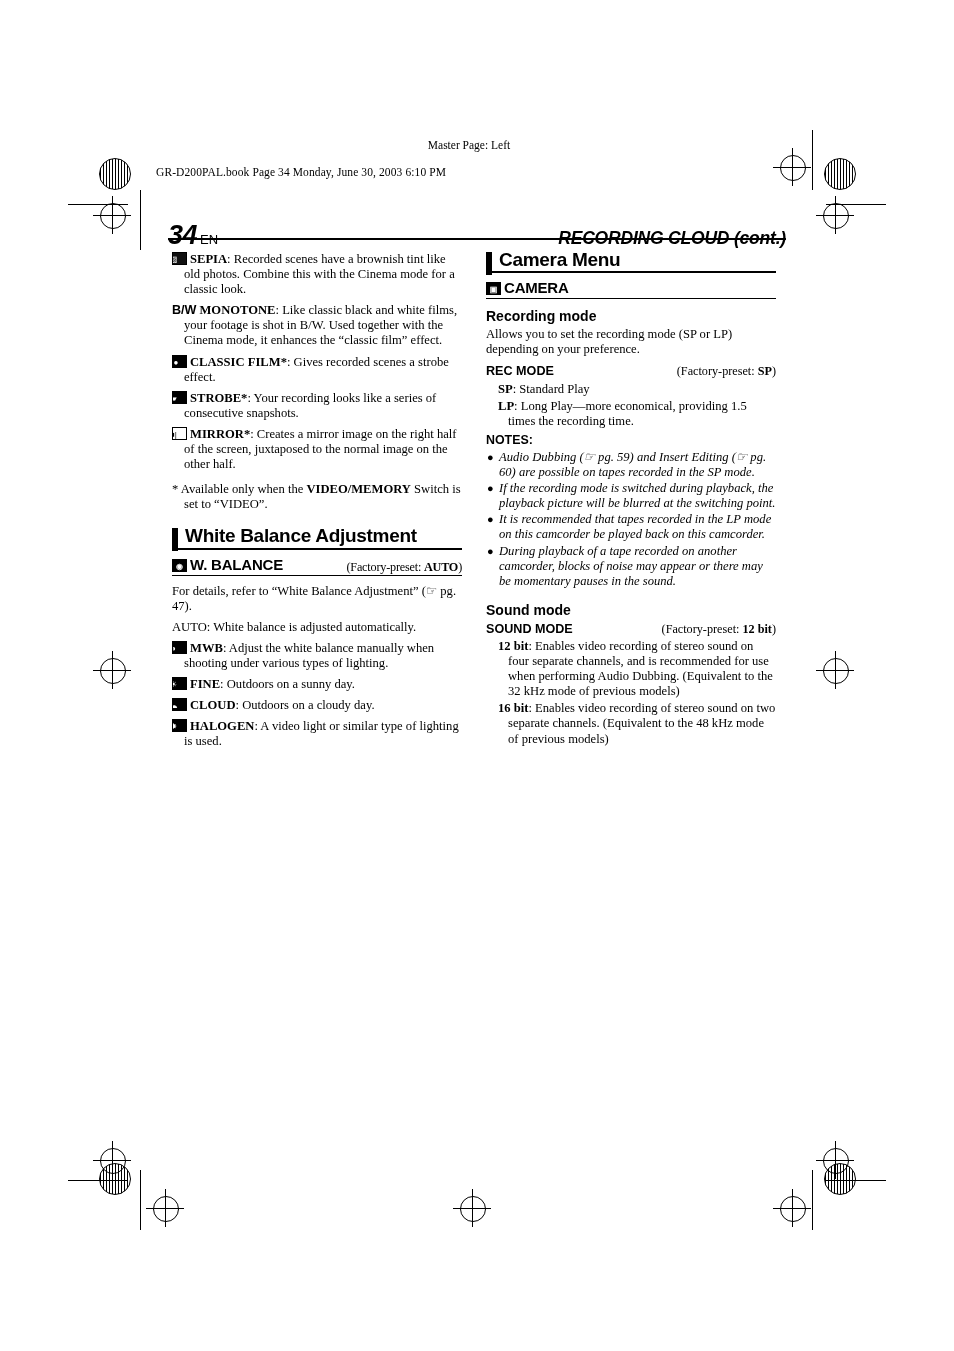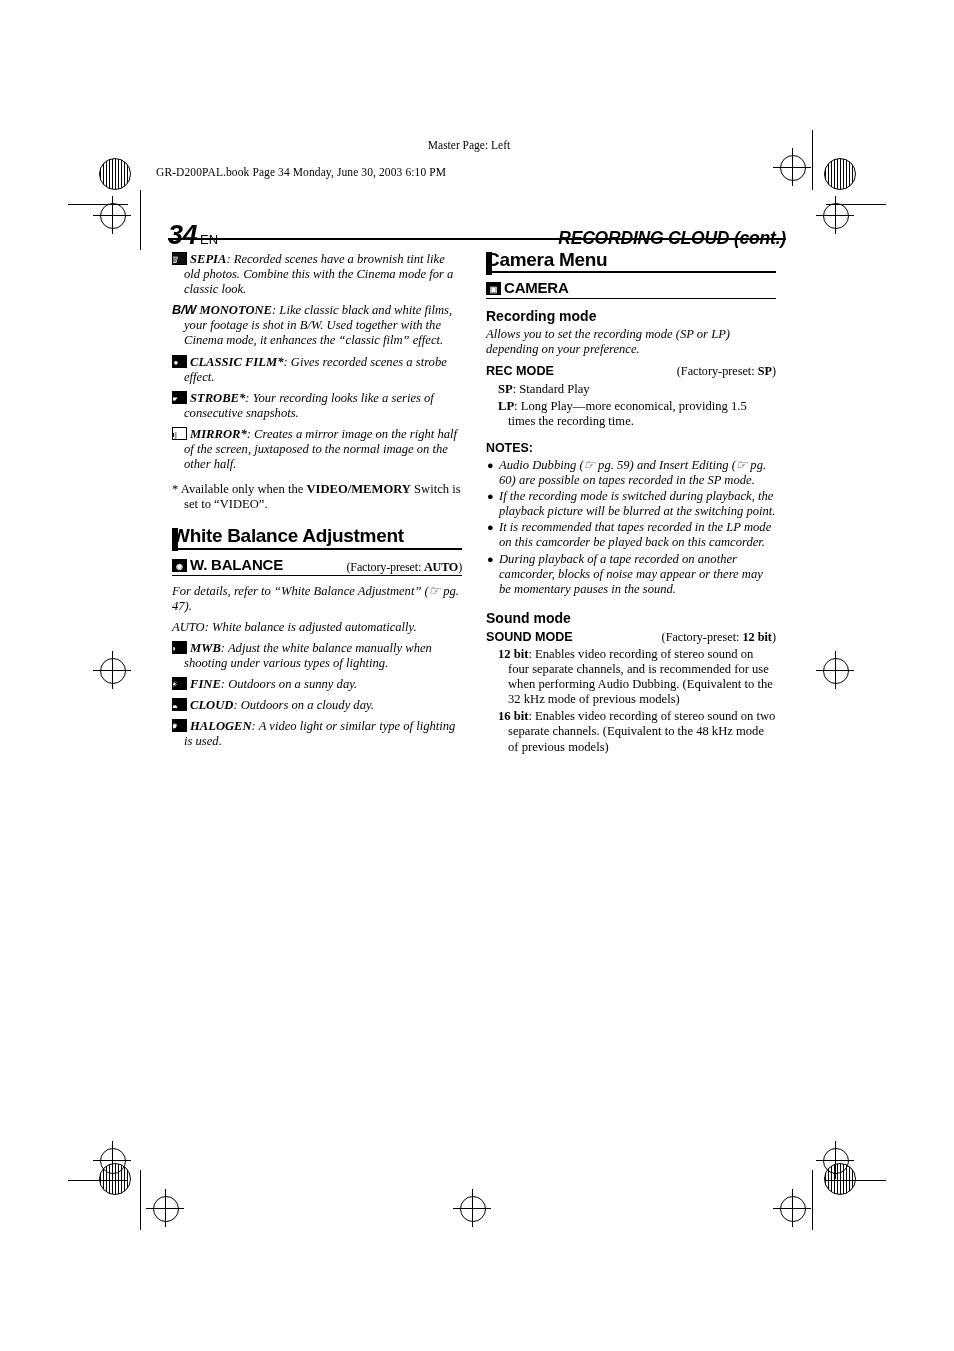--- a/index.html
+++ b/index.html
@@ -105,21 +105,21 @@
     top: 252px;
     width: 290px;
     font-size: 12.6px;
     line-height: 15.1px;
     text-align: left;
   }
   .col-left { left: 172px; }
   .col-right { left: 486px; }
 
   p { margin: 0 0 0 0; }
-  .para { margin-bottom: 6px; font-style: italic; }
+  .para { margin-bottom: 6px; }
   .b { font-weight: bold; }
 
   
   .icon-badge {
     display: inline-block;
     vertical-align: -2px;
     width: 15px;
     height: 13px;
     border: 1px solid #000;
     background: #000;
@@ -145,20 +145,21 @@
   .hang2 {
     padding-left: 12px;
     text-indent: -12px;
   }
 
   
   .sec-head {
     position: relative;
     margin-top: 16px;
     margin-bottom: 4px;
+    padding-left: 13px;
     font-family: "Liberation Sans", sans-serif;
     font-weight: bold;
     font-size: 19px;
     letter-spacing: -0.3px;
   }
   .sec-head .bar {
     position: absolute;
     left: 0; top: 0px;
     width: 6px; height: 23px;
     background: #000;
@@ -215,21 +216,21 @@
     clear: both;
   }
   .opt-hang {
     padding-left: 22px;
     text-indent: -10px;
   }
   .notes-title {
     font-family: "Liberation Sans", sans-serif;
     font-weight: bold;
     font-size: 12.4px;
-    margin-top: 12px;
+    margin-top: 4px;
     margin-bottom: 2px;
   }
   .note {
     position: relative;
     padding-left: 13px;
     font-style: italic;
     margin-bottom: 1px;
   }
   .note .bullet {
     position: absolute;

